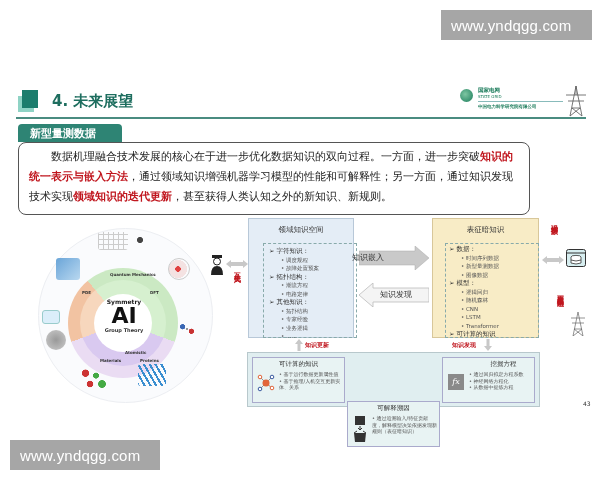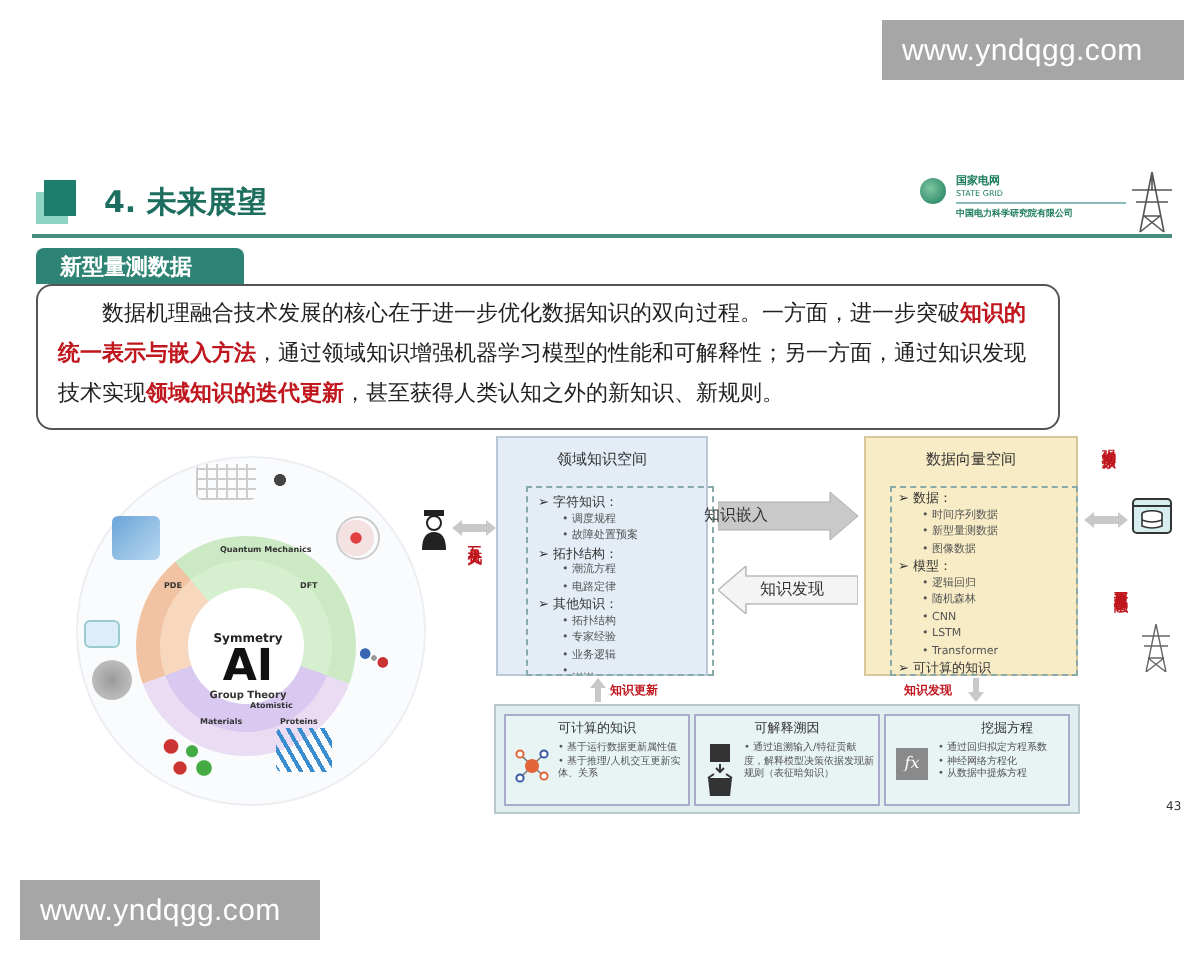--- a/index.html
+++ b/index.html
@@ -28,21 +28,21 @@
   .intro-box { position: absolute; left: 18px; top: 142px; width: 512px; height: 73px; border: 1.5px solid #555; border-radius: 8px; padding: 4px 10px; font-size: 11px; line-height: 20px; color: #222; text-indent: 22px; }
   .intro-box .hl { color: #c0161e; font-weight: bold; }
 
   
   .circle-fig { position: absolute; left: 38px; top: 228px; width: 175px; height: 175px; border-radius: 50%; background: #fafbfd; border: 1px solid #eceef2; }
   .ring { position: absolute; left: 68px; top: 268px; width: 110px; height: 110px; border-radius: 50%;
     background: conic-gradient(#cbe9c3 0deg 110deg, #eadcf3 110deg 250deg, #f2c3a2 250deg 320deg, #cbe9c3 320deg 360deg); }
   .ring-inner { position: absolute; left: 94px; top: 294px; width: 58px; height: 58px; border-radius: 50%; background: #fff; }
   .ring-mid { position: absolute; left: 80px; top: 280px; width: 86px; height: 86px; border-radius: 50%;
     background: conic-gradient(#d6f0cf 0deg 110deg, #d9c9f0 110deg 250deg, #f7d7bd 250deg 320deg, #d6f0cf 320deg 360deg); }
-  .ai-text { position: absolute; left: 100px; top: 316px; width: 48px; text-align: center; }
+  .ai-text { position: absolute; left: 100px; top: 298px; width: 48px; text-align: center; }
   .ai-sym { font-size: 6px; font-weight: bold; color: #222; }
   .ai-big { font-size: 22px; font-weight: bold; color: #111; line-height: 22px; }
   .ai-group { font-size: 5px; font-weight: bold; color: #333; }
   .ring-lbl { position: absolute; font-size: 4px; color: #333; font-weight: bold; }
   .thumb { position: absolute; border-radius: 3px; }
 
   .person-icon { position: absolute; left: 210px; top: 255px; width: 14px; height: 20px; }
   .dbl-arrow-l { position: absolute; left: 226px; top: 260px; width: 22px; height: 8px; }
   .vert-red { position: absolute; font-size: 7px; font-weight: bold; color: #c0161e; writing-mode: vertical-rl; letter-spacing: -1px; }
 
@@ -164,21 +164,21 @@
 <svg class="arrow-right" viewBox="0 0 70 24">
   <path d="M0 5 L56 5 L56 0 L70 12 L56 24 L56 19 L0 19 Z" fill="#c9c9c9" stroke="#aaa" stroke-width="0.5"></path>
 </svg>
 <div class="arrow-lbl" style="left:352px;top:252px;">知识嵌入</div>
 <svg class="arrow-left" viewBox="0 0 70 24">
   <path d="M70 5 L14 5 L14 0 L0 12 L14 24 L14 19 L70 19 Z" fill="#f4f4f4" stroke="#bbb" stroke-width="0.8"></path>
 </svg>
 <div class="arrow-lbl" style="left:380px;top:289px;">知识发现</div>
 
 <div class="dv-box">
-  <div class="box-title">数据向量空间</div>
+  <div class="box-title">表征暗知识</div>
   <div class="dk-inner" style="left:12px;"></div>
   <div class="list" style="left:16px;top:26px;">
     <span class="h">➢ <span>数据：</span></span>
     <span class="s">• <span>时间序列数据</span></span>
     <span class="s">• <span>新型量测数据</span></span>
     <span class="s">• <span>图像数据</span></span>
     <span class="h">➢ <span>模型：</span></span>
     <span class="s">• <span>逻辑回归</span></span>
     <span class="s">• <span>随机森林</span></span>
     <span class="s">• <span>CNN</span></span>
@@ -229,21 +229,21 @@
       <circle cx="3" cy="3" r="1.8" fill="#fff" stroke="#e2653a"></circle>
       <circle cx="15" cy="3" r="1.8" fill="#fff" stroke="#3a5aa0"></circle>
       <circle cx="3" cy="15" r="1.8" fill="#fff" stroke="#3a5aa0"></circle>
       <circle cx="15" cy="14" r="1.8" fill="#fff" stroke="#e2653a"></circle>
     </svg>
     <div class="blist" style="left:26px;top:13px;width:64px;">
       <div>• <span>基于运行数据更新属性值</span></div>
       <div>• <span>基于推理/人机交互更新实体、关系</span></div>
     </div>
   </div>
-  <div class="bcell" style="left:99px;">
+  <div class="bcell" style="left:99px;margin-top:44px;">
     <div class="bcell-title">可解释溯因</div>
     <svg style="position:absolute;left:5px;top:13px;width:14px;height:28px;" viewBox="0 0 14 28">
       <rect x="2" y="1" width="10" height="9" fill="#333"></rect>
       <path d="M7 11 L7 15 M5 13 L7 15 L9 13" stroke="#333" stroke-width="1" fill="none"></path>
       <path d="M1 18 L13 18 L12 27 L2 27 Z" fill="#333"></path>
       <path d="M1 18 L4 16 M13 18 L10 16" stroke="#333" stroke-width="1"></path>
     </svg>
     <div class="blist" style="left:24px;top:13px;width:66px;">
       <div>• <span>通过追溯输入/特征贡献度，解释模型决策依据发现新规则（表征暗知识）</span></div>
     </div>

